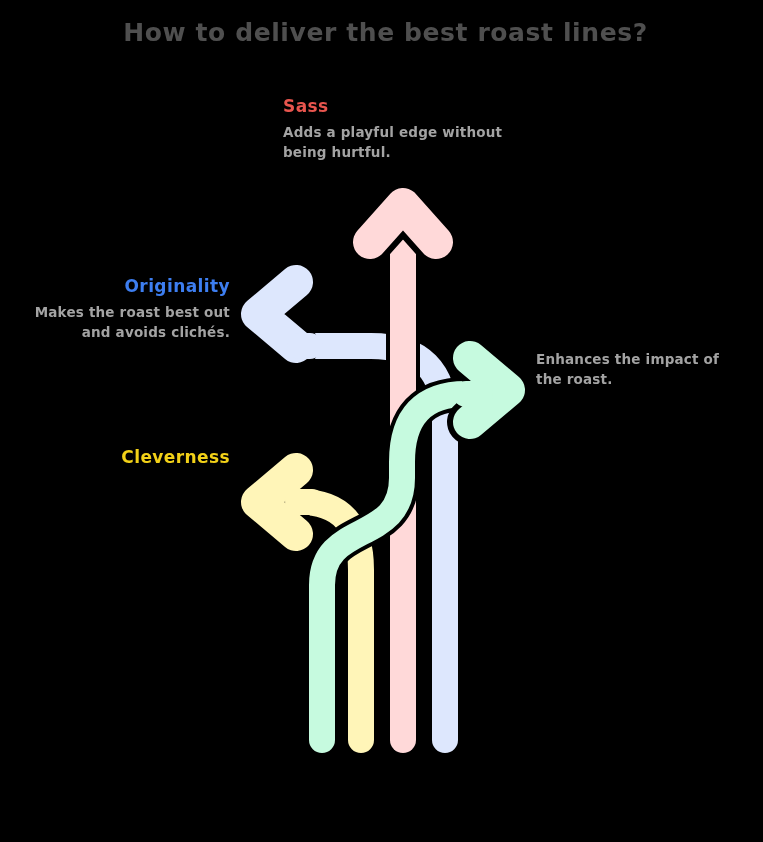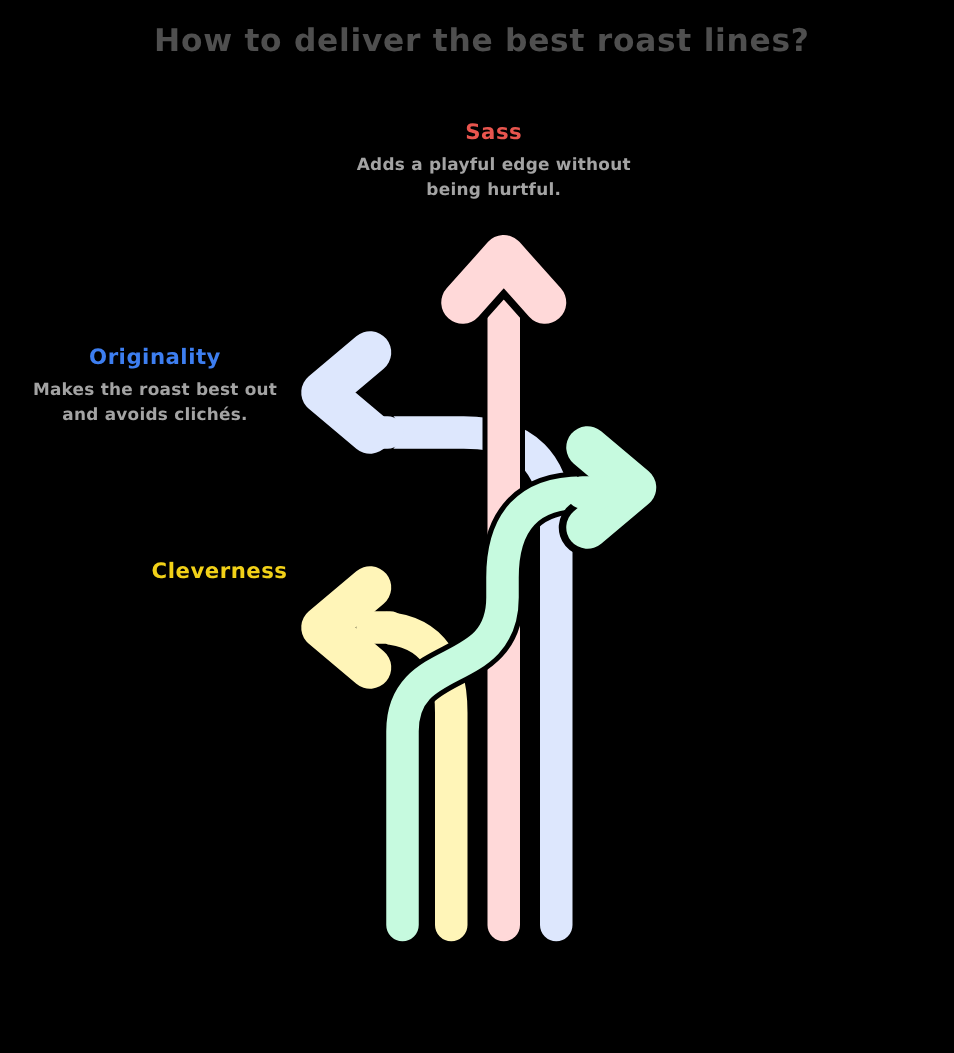--- a/index.html
+++ b/index.html
@@ -54,30 +54,29 @@
     color: #a3a3a3;
     line-height: 1.45;
     letter-spacing: 0.2px;
   }
 
   
   #node-sass {
     left: 283px;
     top: 96px;
     width: 224px;
-    text-align: center;
   }
   #node-sass .label { color: #e8554e; }
 
   
   #node-originality {
     left: 18px;
     top: 276px;
     width: 212px;
-    text-align: center;
+    text-align: right;
   }
   #node-originality .label { color: #3d7ef0; }
 
   
   #node-timing {
     left: 536px;
     top: 350px;
     width: 210px;
     text-align: left;
   }
@@ -151,19 +150,20 @@
     <div class="label">Sass</div>
     <div class="desc">Adds a playful edge without being hurtful.</div>
   </div>
 
   <div class="node" id="node-originality">
     <div class="label">Originality</div>
     <div class="desc">Makes the roast best out and avoids clichés.</div>
   </div>
 
   <div class="node" id="node-timing">
+    <div class="desc">Enhances the impact of the roast.</div>
   </div>
 
   <div class="node" id="node-cleverness">
     <div class="label">Cleverness</div>
   </div>
 
 </div>
 
 </body></html>

